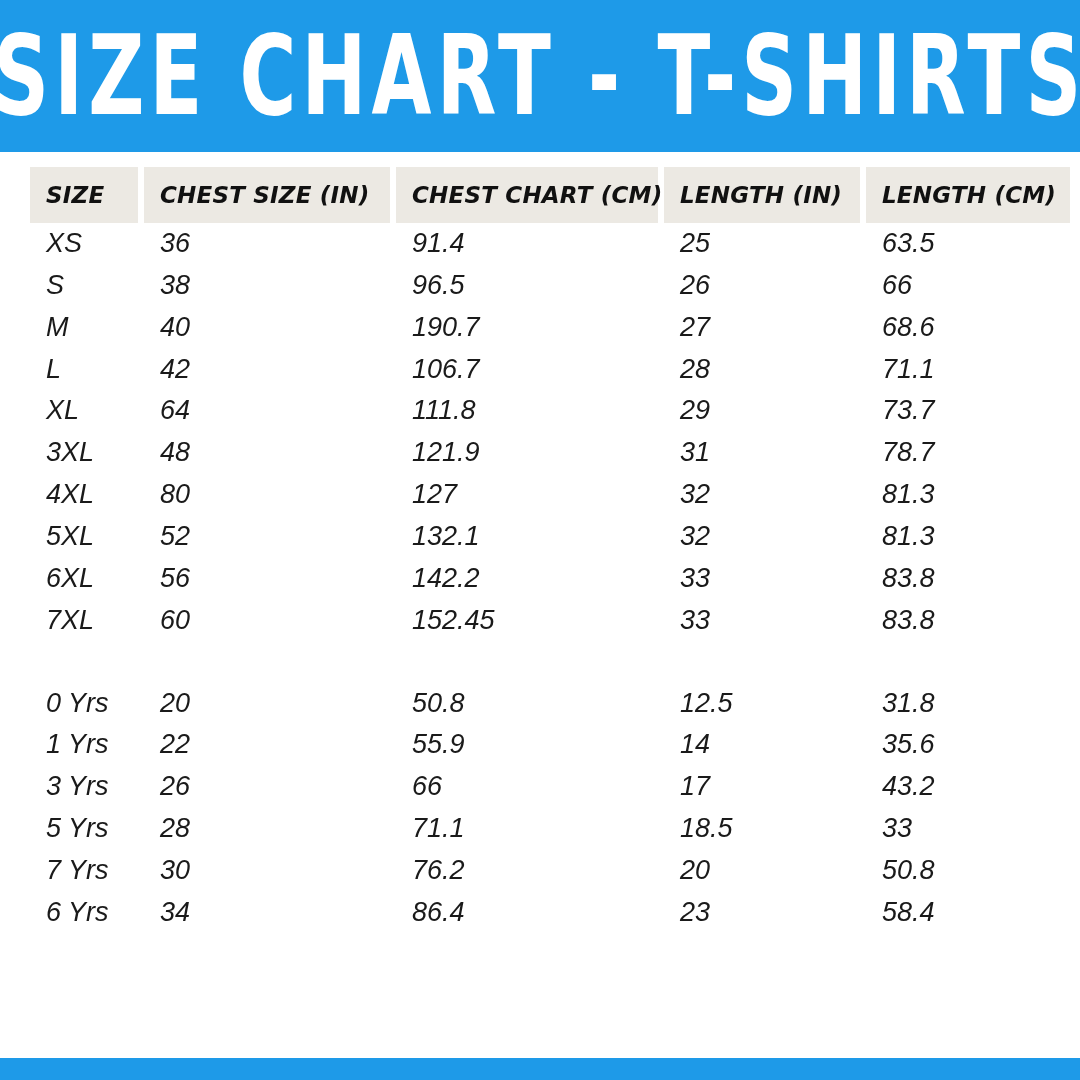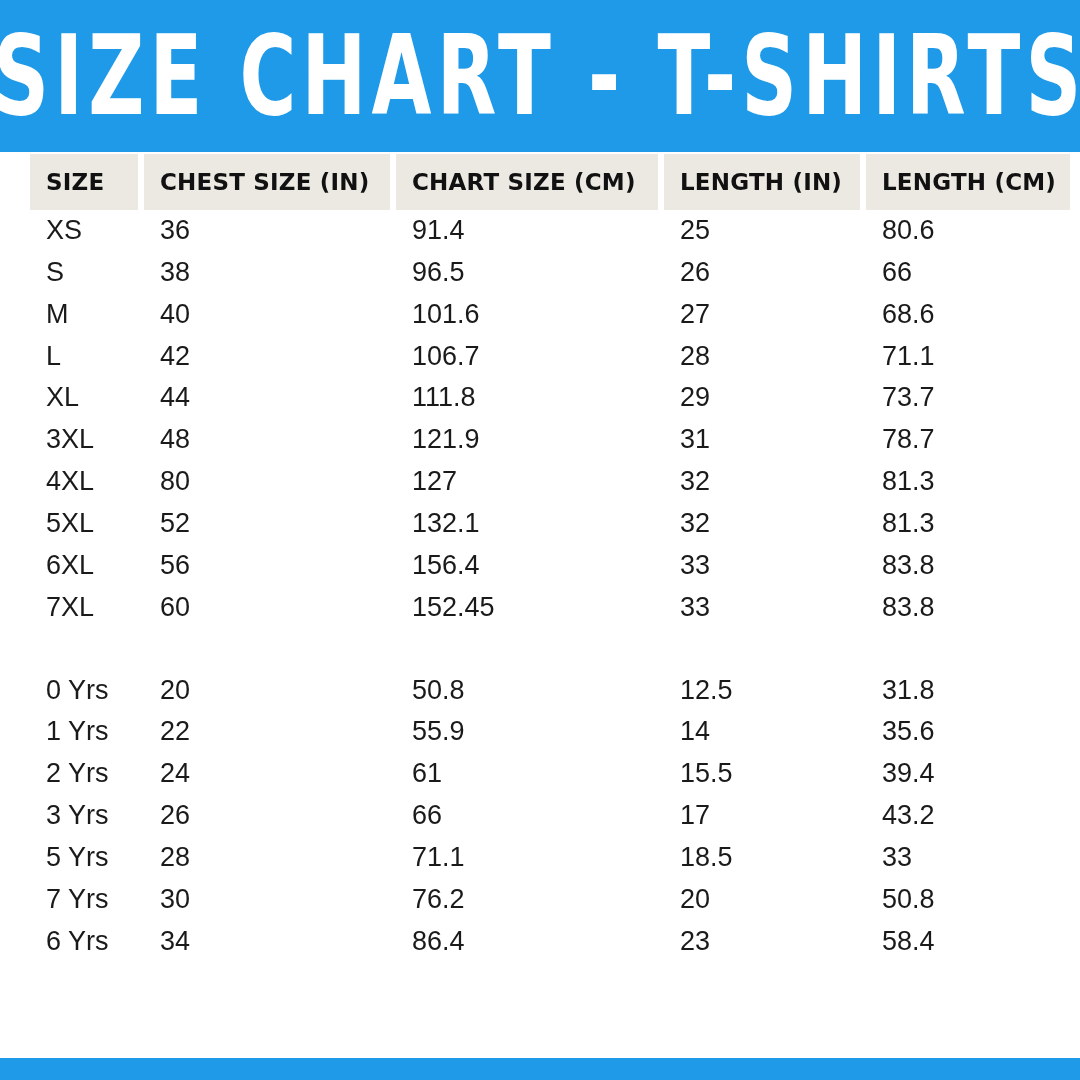--- a/index.html
+++ b/index.html
@@ -36,22 +36,23 @@
     font-size: 76px;
     letter-spacing: 5px;
     line-height: 1;
     transform: scaleY(1.45) scaleX(1.02);
     transform-origin: center center;
     white-space: nowrap;
     text-align: center;
   }
   .table-area {
     flex: 1 1 auto;
-    padding: 2px 24px;
+    padding: 15px 24px;
     box-sizing: border-box;
+    font-style: italic;
   }
   table.size-table {
     width: 100%;
     border-collapse: separate;
     border-spacing: 6px 0;
     table-layout: fixed;
   }
   table.size-table thead th {
     background: #ece9e3;
     color: #111111;
@@ -107,57 +108,57 @@
         <col class="col-size">
         <col class="col-chest-in">
         <col class="col-chest-cm">
         <col class="col-len-in">
         <col class="col-len-cm">
       </colgroup>
       <thead>
         <tr>
           <th>SIZE</th>
           <th>CHEST SIZE (IN)</th>
-          <th>CHART SIZE (CM)</th>
+          <th>CHEST CHART (CM)</th>
           <th>LENGTH (IN)</th>
           <th>LENGTH (CM)</th>
         </tr>
       </thead>
       <tbody id="table-body">
           <tr class="data-row">
             <td>XS</td>
             <td>36</td>
             <td>91.4</td>
             <td>25</td>
-            <td>80.6</td>
+            <td>63.5</td>
           </tr>
           <tr class="data-row">
             <td>S</td>
             <td>38</td>
             <td>96.5</td>
             <td>26</td>
             <td>66</td>
           </tr>
           <tr class="data-row">
             <td>M</td>
             <td>40</td>
-            <td>101.6</td>
+            <td>190.7</td>
             <td>27</td>
             <td>68.6</td>
           </tr>
           <tr class="data-row">
             <td>L</td>
             <td>42</td>
             <td>106.7</td>
             <td>28</td>
             <td>71.1</td>
           </tr>
           <tr class="data-row">
             <td>XL</td>
-            <td>44</td>
+            <td>64</td>
             <td>111.8</td>
             <td>29</td>
             <td>73.7</td>
           </tr>
           <tr class="data-row">
             <td>3XL</td>
             <td>48</td>
             <td>121.9</td>
             <td>31</td>
             <td>78.7</td>
@@ -172,21 +173,21 @@
           <tr class="data-row">
             <td>5XL</td>
             <td>52</td>
             <td>132.1</td>
             <td>32</td>
             <td>81.3</td>
           </tr>
           <tr class="data-row">
             <td>6XL</td>
             <td>56</td>
-            <td>156.4</td>
+            <td>142.2</td>
             <td>33</td>
             <td>83.8</td>
           </tr>
           <tr class="data-row">
             <td>7XL</td>
             <td>60</td>
             <td>152.45</td>
             <td>33</td>
             <td>83.8</td>
           </tr>
@@ -201,27 +202,20 @@
             <td>31.8</td>
           </tr>
           <tr class="data-row">
             <td>1 Yrs</td>
             <td>22</td>
             <td>55.9</td>
             <td>14</td>
             <td>35.6</td>
           </tr>
           <tr class="data-row">
-            <td>2 Yrs</td>
-            <td>24</td>
-            <td>61</td>
-            <td>15.5</td>
-            <td>39.4</td>
-          </tr>
-          <tr class="data-row">
             <td>3 Yrs</td>
             <td>26</td>
             <td>66</td>
             <td>17</td>
             <td>43.2</td>
           </tr>
           <tr class="data-row">
             <td>5 Yrs</td>
             <td>28</td>
             <td>71.1</td>

